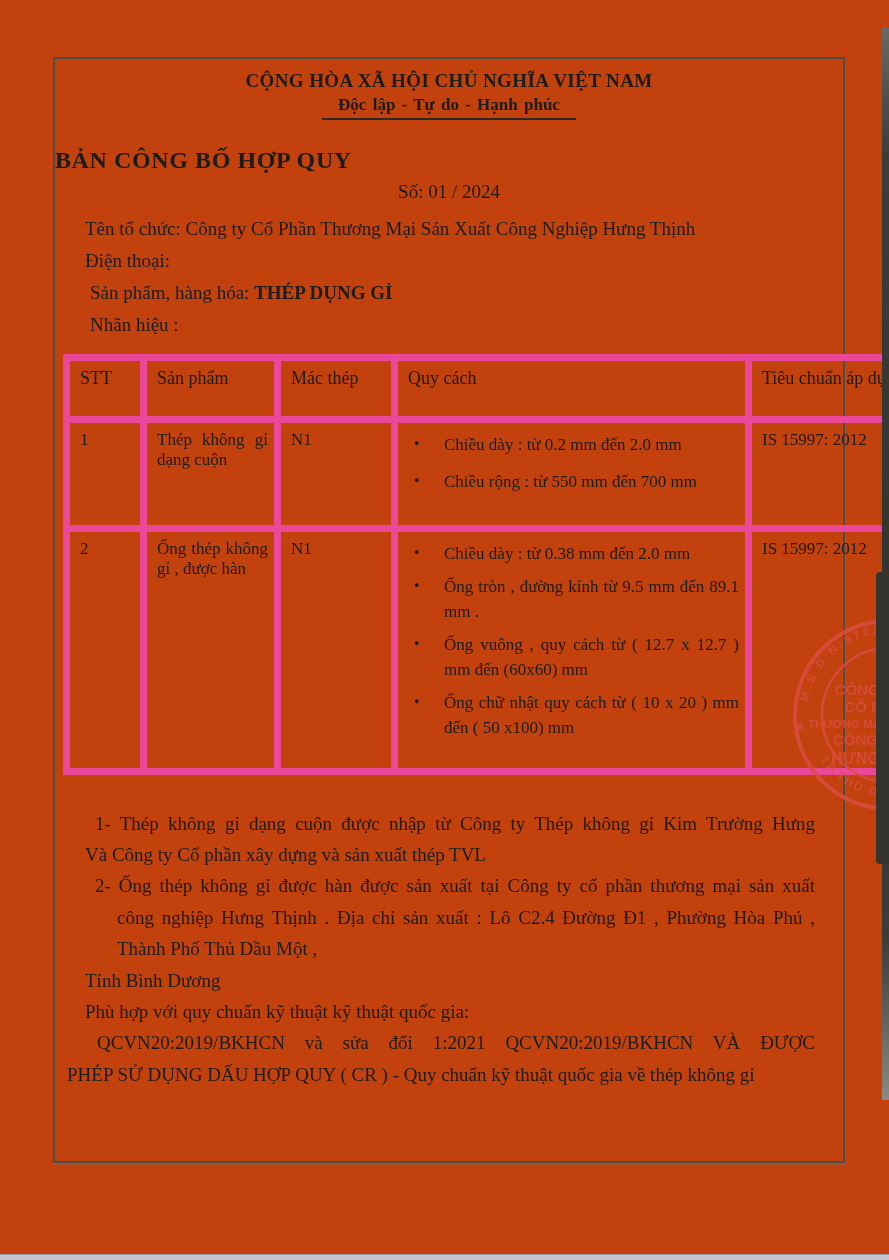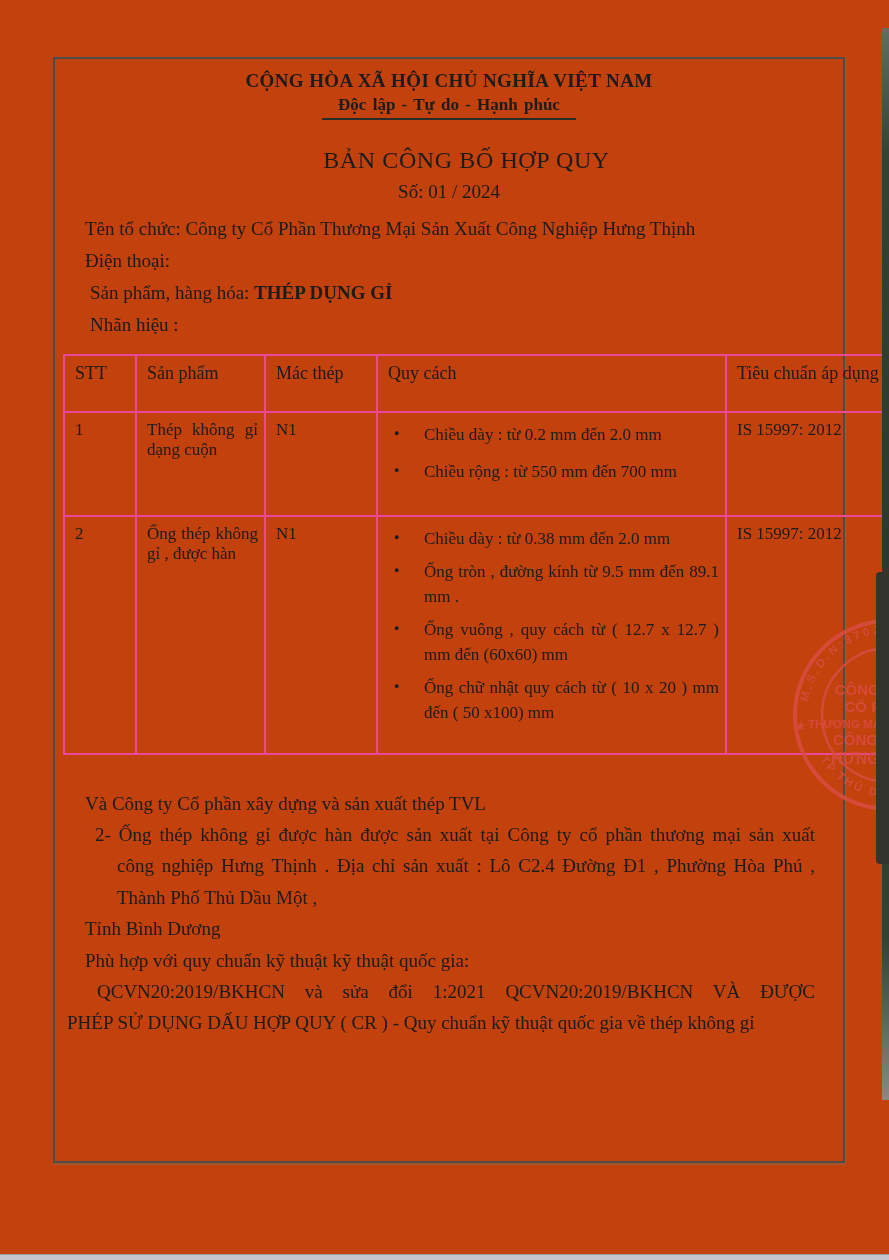--- a/index.html
+++ b/index.html
@@ -14,34 +14,34 @@
   
   .frame{
     position:absolute;left:53px;top:57px;width:788px;height:1102px;
     border:2px solid #4c4c48;
     box-shadow:1px 2px 0 rgba(120,120,120,.35);
   }
   .nat-header{text-align:center;margin-top:11px;}
   .nat-line1{font-size:19px;font-weight:bold;letter-spacing:.4px;}
   .nat-line2{display:inline-block;margin-top:3px;font-size:17px;font-weight:bold;
     border-bottom:2px solid #2a2a2a;padding:0 16px 3px 16px;word-spacing:2px;}
-  .doc-title{text-align:center;margin-top:27px;font-size:24px;font-weight:normal;letter-spacing:.6px;padding-left:35px;}
+  .doc-title{text-align:left;margin-top:27px;font-size:24px;font-weight:bold;letter-spacing:.6px;}
   .doc-number{text-align:center;margin-top:7px;font-size:19px;}
   .info{margin:10px 28px 0 30px;font-size:19px;line-height:1.69;}
   .info .line{white-space:normal;}
   .jl{text-align:justify;text-align-last:justify;}
   .bold{font-weight:bold;}
   .ind-sm{margin-left:5px;}
   
   table.spec{
     border-collapse:collapse;margin:13px 0 0 8px;width:775px;
     font-size:17px;table-layout:fixed;
   }
   table.spec td,table.spec th{
-    border:2px solid #ec4899;vertical-align:top;padding:7px 6px 20px 10px;
+    border:7px solid #ec4899;vertical-align:top;padding:7px 6px 20px 10px;
     font-weight:normal;text-align:left;overflow:hidden;
   }
   th.c-stt{width:54px;} th.c-sp{width:111px;} th.c-mt{width:94px;}
   th.c-qc{width:331px;} th.c-tc{width:175px;}
   tr.hdr th{height:28px;font-size:18px;}
   tr.r1{height:80px;} tr.r2{height:222px;}
   td.ctr{text-align:center;padding-left:2px;padding-right:2px;}
   td.qc{padding-left:50px;padding-right:10px;}
   ul.bul{margin:2px 0 0 0;padding:0;list-style:none;}
   ul.bul li{
@@ -125,20 +125,21 @@
             <li>Ống vuông , quy cách từ ( 12.7 x 12.7 ) mm đến (60x60) mm</li>
             <li>Ống chữ nhật quy cách từ ( 10 x 20 ) mm đến ( 50 x100) mm</li>
           </ul>
         </td>
         <td>IS 15997: 2012</td>
       </tr>
     </tbody>
       </table>
 
     <div class="notes">
+      <div class="line n-ind jl">1-  Thép không gỉ dạng cuộn được nhập từ Công ty Thép không gỉ Kim Trường Hưng</div>
       <div class="line">Và Công ty Cổ phần xây dựng và sản xuất thép TVL</div>
       <div class="line n-ind jl">2-  Ống thép không gỉ được hàn được sản xuất tại Công ty cổ phần thương mại sản xuất</div>
       <div class="line n-cont2 jl">công nghiệp Hưng Thịnh . Địa chỉ sản xuất : Lô C2.4 Đường Đ1 , Phường Hòa Phú ,</div>
       <div class="line n-cont2">Thành Phố Thủ Dầu Một ,</div>
       <div class="line">Tỉnh Bình Dương</div>
       <div class="line">Phù hợp với quy chuẩn kỹ thuật kỹ thuật quốc gia:</div>
       <div class="line qcvn1 jl">QCVN20:2019/BKHCN và sửa đổi 1:2021 QCVN20:2019/BKHCN VÀ ĐƯỢC</div>
       <div class="line qcvn2">PHÉP SỬ DỤNG DẤU HỢP QUY ( CR ) -  Quy chuẩn kỹ thuật quốc gia về thép không gỉ</div>
     </div>
 

